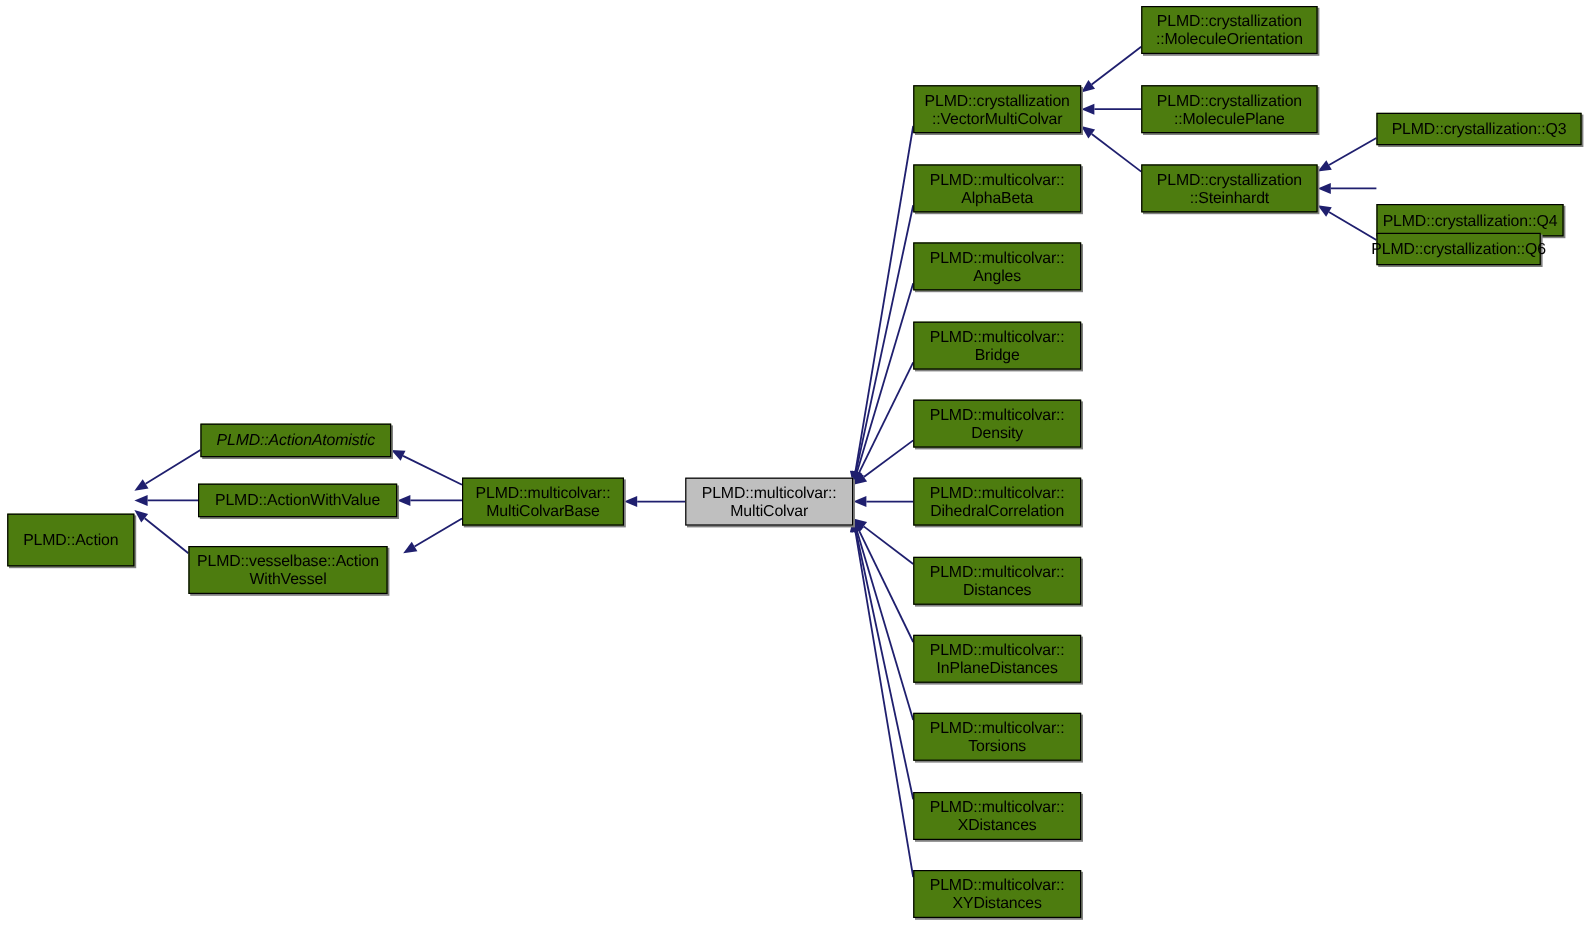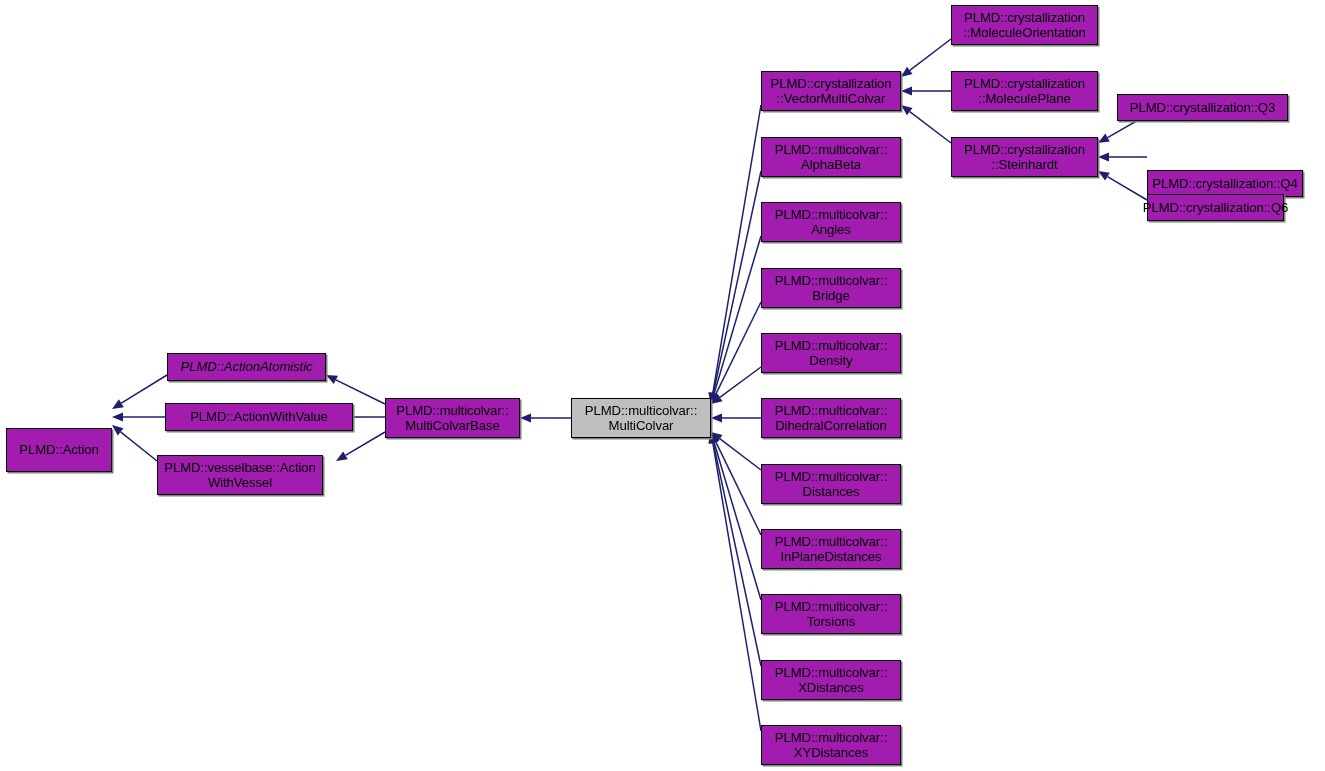--- a/index.html
+++ b/index.html
@@ -21,21 +21,21 @@
     left: 0;
     top: 0;
     width: 1325px;
     height: 771px;
     pointer-events: none;
   }
   .uml-node {
     position: absolute;
     box-sizing: border-box;
     border: 1px solid #000000;
-    background: #a21caf;
+    background: #4d7c0f;
     box-shadow: 1.5px 1.5px 0 0 #808080;
     display: flex;
     align-items: center;
     justify-content: center;
     text-align: center;
     font-size: 13.2px;
     line-height: 15.5px;
     color: #000000;
     letter-spacing: -0.1px;
     z-index: 2;
@@ -103,21 +103,21 @@
       <line x1="1107.466343511064" y1="176.60252983307868" x2="1147" y2="200" stroke="#1f1f6e" stroke-width="1.5"></line>
       <polygon points="1098,171 1105.1234673990493,180.56118257406908 1109.8092196230787,172.64387709208827" fill="#1f1f6e"></polygon>
     </svg>
   <div id="node-layer">
       <div class="uml-node" style="left: 6px; top: 415px; width: 106px; height: 44px; margin-top: 13px;">
         <span class="node-label">PLMD::Action</span>
       </div>
       <div class="uml-node" style="left: 167px; top: 353px; width: 159px; height: 28px; font-style: italic;">
         <span class="node-label">PLMD::ActionAtomistic</span>
       </div>
-      <div class="uml-node" style="left: 165px; top: 403px; width: 188px; height: 28px; justify-content: center;">
+      <div class="uml-node" style="left: 165px; top: 403px; width: 166px; height: 28px; justify-content: center;">
         <span class="node-label">PLMD::ActionWithValue</span>
       </div>
       <div class="uml-node" style="left: 157px; top: 455px; width: 166px; height: 40px;">
         <span class="node-label">PLMD::vesselbase::Action
 WithVessel</span>
       </div>
       <div class="uml-node" style="left: 385px; top: 398px; width: 135px; height: 40px;">
         <span class="node-label">PLMD::multicolvar::
 MultiColvarBase</span>
       </div>
@@ -174,21 +174,21 @@
 ::MoleculeOrientation</span>
       </div>
       <div class="uml-node" style="left: 951px; top: 71px; width: 147px; height: 40px;">
         <span class="node-label">PLMD::crystallization
 ::MoleculePlane</span>
       </div>
       <div class="uml-node" style="left: 951px; top: 137px; width: 147px; height: 40px;">
         <span class="node-label">PLMD::crystallization
 ::Steinhardt</span>
       </div>
-      <div class="uml-node" style="left: 1117px; top: 94px; width: 171px; height: 27px;">
+      <div class="uml-node" style="left: 1147px; top: 94px; width: 171px; height: 27px;">
         <span class="node-label">PLMD::crystallization::Q3</span>
       </div>
       <div class="uml-node" style="left: 1147px; top: 143px; width: 156px; height: 27px; margin-top: 27px;">
         <span class="node-label">PLMD::crystallization::Q4</span>
       </div>
       <div class="uml-node" style="left: 1147px; top: 194px; width: 137px; height: 27px;">
         <span class="node-label">PLMD::crystallization::Q6</span>
       </div>
     </div>
 </div>

